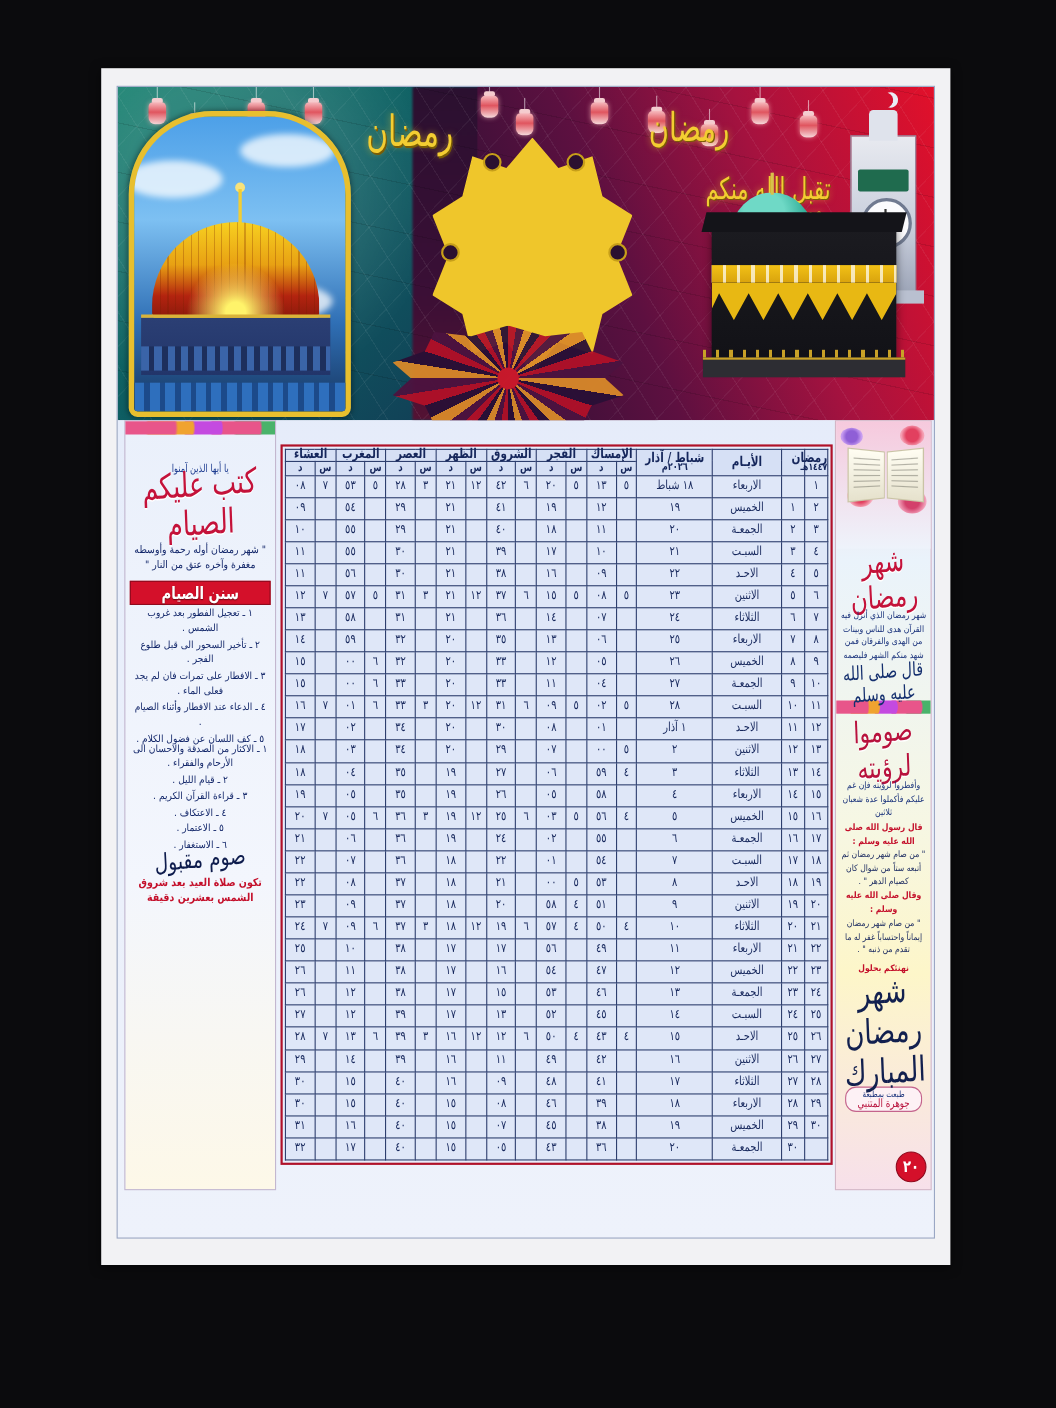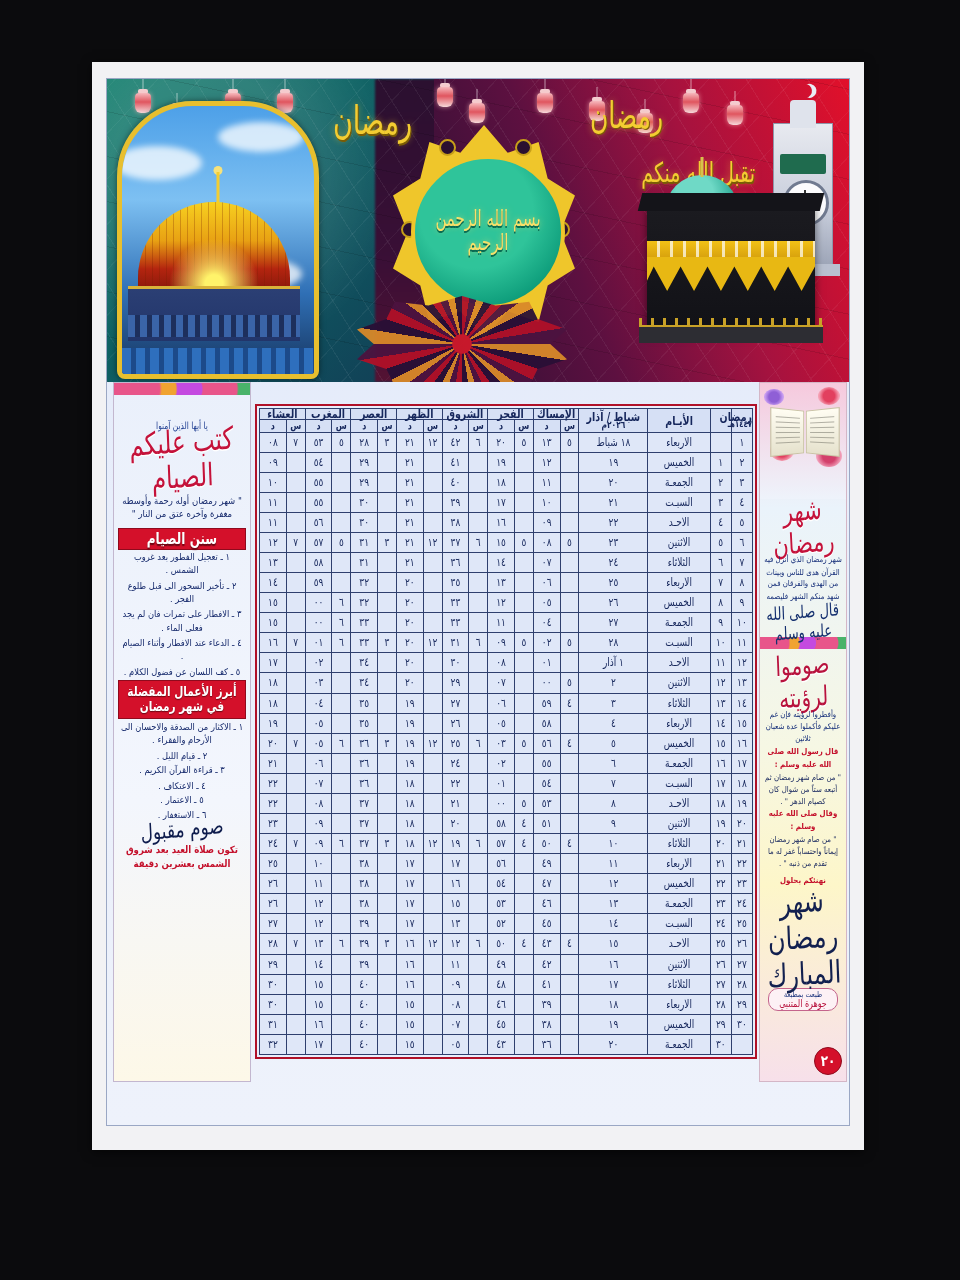--- a/index.html
+++ b/index.html
@@ -401,23 +401,20 @@
     </div>
 
     <div class="gold-word gw-left">رمضان</div>
 
     <div class="medal-wrap">
       <div class="medal-star"></div>
       <div class="medal-hole" style="left:46px;top:14px;"></div>
       <div class="medal-hole" style="left:122px;top:14px;"></div>
       <div class="medal-hole" style="left:8px;top:96px;"></div>
       <div class="medal-hole" style="left:160px;top:96px;"></div>
-      <div class="medal-inner">
-        <div class="medal-text">بسم الله الرحمن الرحيم</div>
-      </div>
     </div>
 
     <div class="arabesque"></div>
 
     <div class="gold-word gw-right">رمضان</div>
     <div class="gold-word gw-taqabbal">تقبل الله منكم</div>
     <div class="gold-word gw-taqabbal-sub">صوم رمضان</div>
 
     <div class="green-dome">
           <div class="gd-spire"></div>
@@ -455,24 +452,20 @@
         <span class="v">سنن الصيام</span>
       </div>
       <ol class="pts">
         <li>١ ـ تعجيل الفطور بعد غروب الشمس .</li>
         <li>٢ ـ تأخير السحور الى قبل طلوع الفجر .</li>
         <li>٣ ـ الافطار على تمرات فان لم يجد فعلى الماء .</li>
         <li>٤ ـ الدعاء عند الافطار وأثناء الصيام .</li>
         <li>٥ ـ كف اللسان عن فضول الكلام .</li>
       </ol>
 
-      <div class="redbar two">
-        <span class="v">أبرز الأعمال المفضلة</span>
-        <span class="v">في شهر رمضان</span>
-      </div>
       <ol class="pts">
         <li>١ ـ الاكثار من الصدقة والاحسان الى الأرحام والفقراء .</li>
         <li>٢ ـ قيام الليل .</li>
         <li>٣ ـ قراءة القرآن الكريم .</li>
         <li>٤ ـ الاعتكاف .</li>
         <li>٥ ـ الاعتمار .</li>
         <li>٦ ـ الاستغفار .</li>
       </ol>
       <div class="sig">صوم مقبول</div>
       <div class="note-red">تكون صلاة العيد بعد شروق الشمس بعشرين دقيقة</div>

